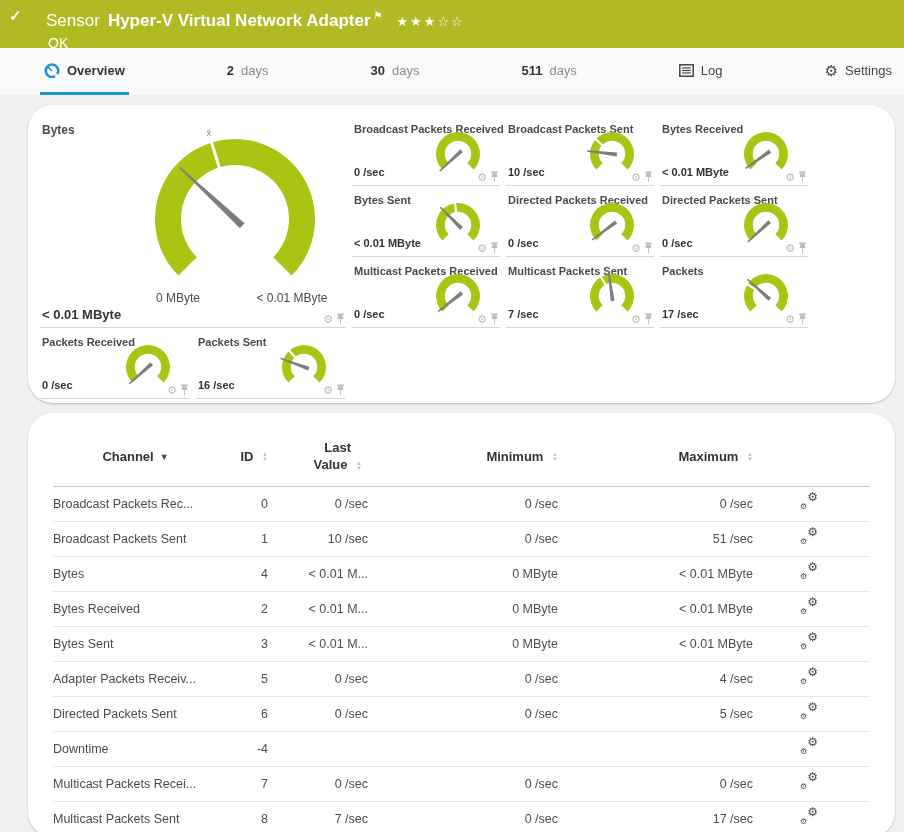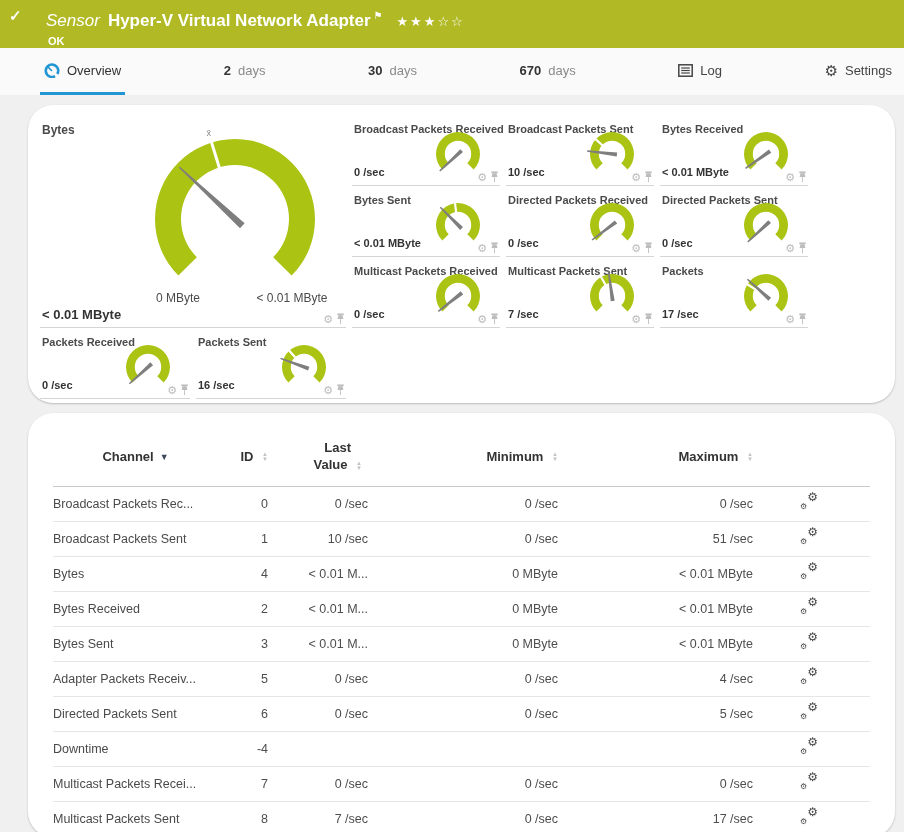--- a/index.html
+++ b/index.html
@@ -3,32 +3,32 @@
 <meta charset="utf-8">
 <style>
   * { box-sizing: border-box; margin: 0; padding: 0; }
   html,body { width:904px; height:832px; overflow:hidden; }
   body { font-family:"Liberation Sans", sans-serif; background:#f0f0f0; }
 
   
   .topbar { height:48px; background:#b1ba25; color:#fff; position:relative; }
   .topbar .check { position:absolute; left:9px; top:7px; font-size:15px; font-weight:bold; }
   .titlerow { padding:6px 0 0 46px; font-size:17px; line-height:19px; white-space:nowrap; }
-  .kind { font-style:italic; font-weight:400; margin-right:8px; }
+  .kind { font-weight:400; margin-right:8px; }
   .sname { font-weight:700; }
   .flag { font-size:10px; vertical-align:super; margin-left:3px; }
   .stars { font-size:13px; margin-left:14px; letter-spacing:2px; }
-  .statusrow { font-size:11px; font-weight:700; padding:4px 0 0 48px; }
+  .statusrow { font-size:14px; font-weight:400; padding:4px 0 0 48px; }
 
   
   .tabbar { height:47px; background:#fafafa; display:flex; justify-content:space-between;
             align-items:stretch; padding:0 8px 0 40px; }
   .tab { display:flex; align-items:center; gap:7px; font-size:13px; color:#444;
          border-bottom:3px solid transparent; padding:0 4px; cursor:pointer; white-space:nowrap; }
-  .tab.active { border-bottom-color:#2196d3; font-weight:400; color:#333; }
+  .tab.active { border-bottom-color:#2196d3; font-weight:700; color:#333; }
   .tab .num { font-weight:700; color:#333; }
   .tab .word { color:#8a8a8a; }
   .tab .glyph { font-size:15px; color:#444; line-height:1; }
   .tab svg { display:block; }
 
   
   main { padding:10px 9px 0 28px; }
   .panel { background:#fff; box-shadow:0 1px 2px rgba(0,0,0,.22);border-radius:25px; }
   .gpanel { padding:10px 0 4px 12px; margin-bottom:10px; }
   .ggrid { display:grid; grid-template-columns:150px 150px 148px 148px 148px;
@@ -91,21 +91,21 @@
     </div>
     <div class="tab">
       <span class="num">2</span>
       <span class="word">days</span>
     </div>
     <div class="tab">
       <span class="num">30</span>
       <span class="word">days</span>
     </div>
     <div class="tab">
-      <span class="num">670</span>
+      <span class="num">511</span>
       <span class="word">days</span>
     </div>
     <div class="tab">
       <span style="display: flex;">
         <svg width="15" height="13" viewBox="0 0 15 13">
           <rect x="0.8" y="0.8" width="13.4" height="11.4" fill="none" stroke="#444" stroke-width="1.5"></rect>
           <line x1="3.2" y1="4" x2="11.8" y2="4" stroke="#444" stroke-width="1.2"></line>
           <line x1="3.2" y1="6.5" x2="11.8" y2="6.5" stroke="#444" stroke-width="1.2"></line>
           <line x1="3.2" y1="9" x2="11.8" y2="9" stroke="#444" stroke-width="1.2"></line>
         </svg>

